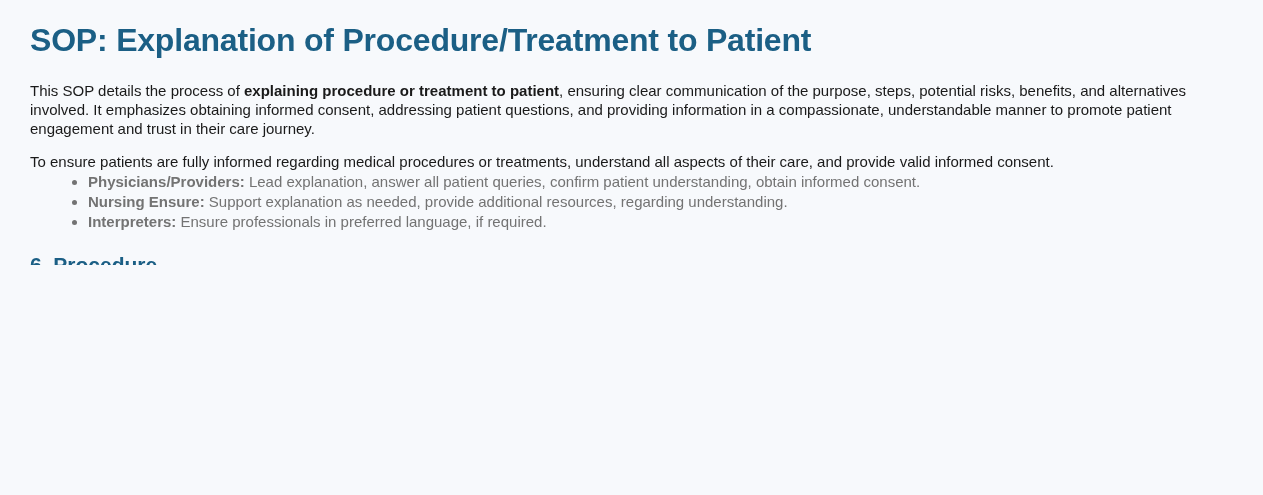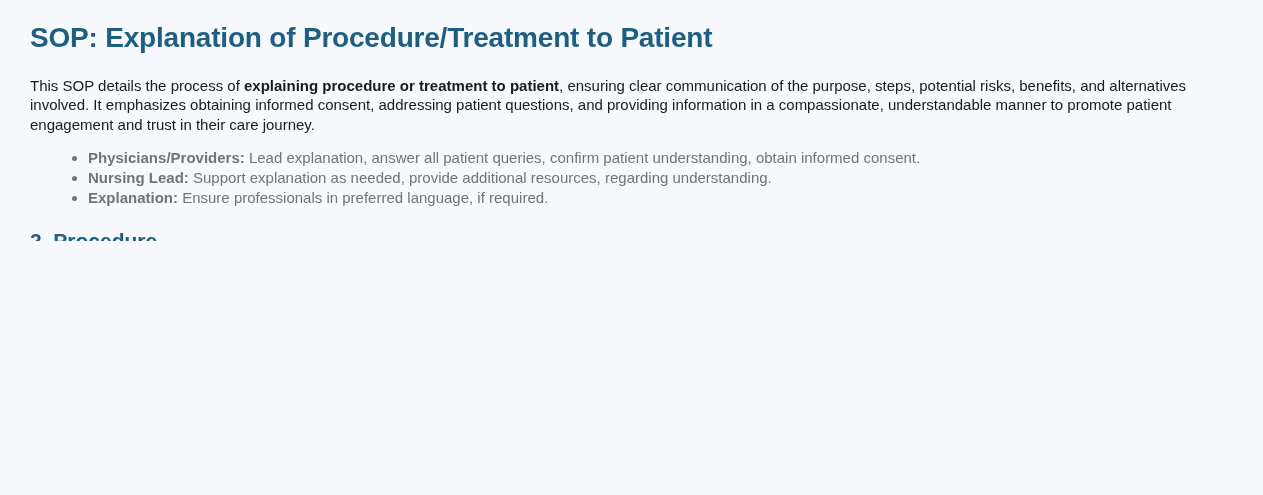--- a/index.html
+++ b/index.html
@@ -13,21 +13,21 @@
     font-family: "Liberation Sans", sans-serif;
     color: #1a1a1a;
     overflow: hidden;
   }
   .page {
     padding: 22px 30px 0 30px;
     box-sizing: border-box;
     width: 1263px;
   }
   h1.doc-title {
-    font-size: 28px;
+    font-size: 32px;
     line-height: 1.15;
     color: #1b5f85;
     margin: 0 0 22px 0;
     font-weight: bold;
     letter-spacing: -0.2px;
   }
   p.intro {
     font-size: 15px;
     line-height: 1.28;
     margin: 0 0 14px 0;
@@ -75,25 +75,26 @@
 </style>
 </head>
 <body>
 
 <div class="page">
 
   <h1 class="doc-title">SOP: Explanation of Procedure/Treatment to Patient</h1>
 
   <p class="intro"><span>This SOP details the process of </span><span class="b">explaining procedure or treatment to patient</span><span>, ensuring clear communication of the purpose, steps, potential risks, benefits, and alternatives involved. It emphasizes obtaining informed consent, addressing patient questions, and providing information in a compassionate, understandable manner to promote patient engagement and trust in their care journey.</span></p>
 
+  <p class="body-text">To ensure patients are fully informed regarding medical procedures or treatments, understand all aspects of their care, and provide valid informed consent.</p>
 
 
   <ul class="resp-list">
     <li><span class="b">Physicians/Providers:</span><span> Lead explanation, answer all patient queries, confirm patient understanding, obtain informed consent.</span></li>
-    <li><span class="b">Nursing Lead:</span><span> Support explanation as needed, provide additional resources, regarding understanding.</span></li>
-    <li><span class="b">Explanation:</span><span> Ensure professionals in preferred language, if required.</span></li>
+    <li><span class="b">Nursing Ensure:</span><span> Support explanation as needed, provide additional resources, regarding understanding.</span></li>
+    <li><span class="b">Interpreters:</span><span> Ensure professionals in preferred language, if required.</span></li>
   </ul>
 
   <div class="clipped">
-    <h2>2. Procedure</h2>
+    <h2>6. Procedure</h2>
   </div>
 
 </div>
 
 </body></html>

